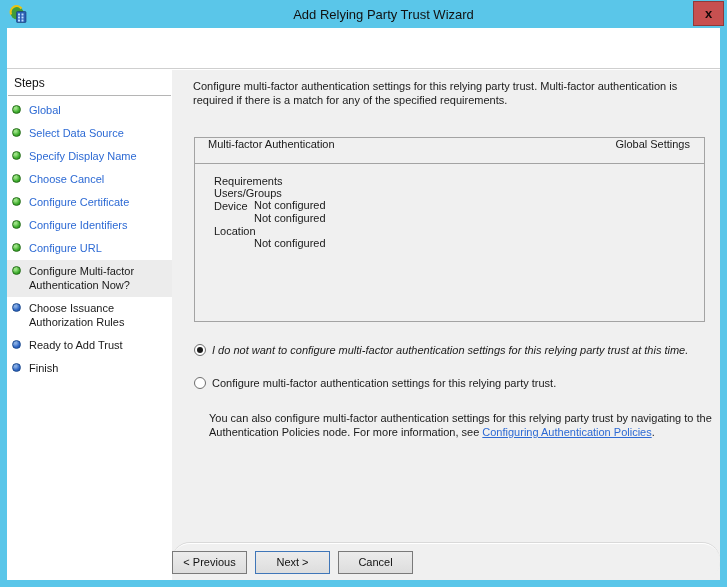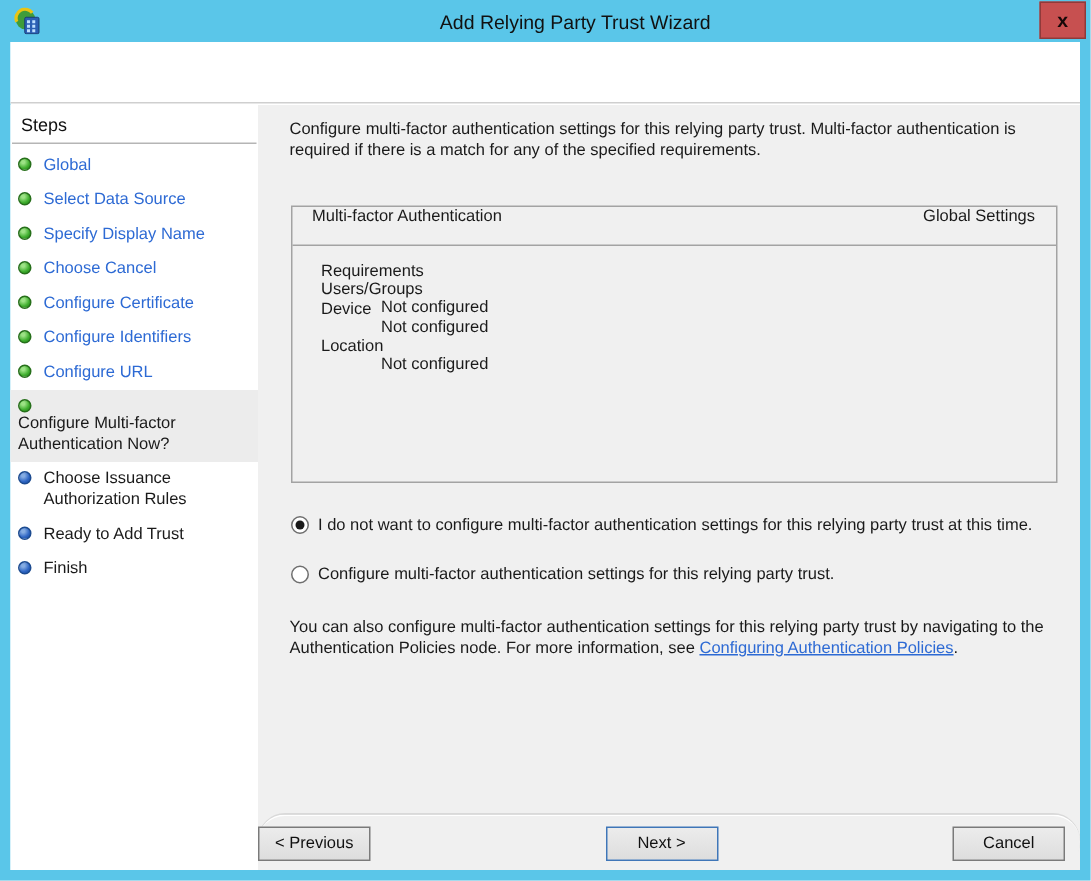--- a/index.html
+++ b/index.html
@@ -47,21 +47,21 @@
   }
   .step.done .dot, .step.current .dot {
     background:radial-gradient(circle at 35% 30%, #9ce285 15%, #3fae2e 60%, #1e7d15);
     border:1px solid #266f1a;
   }
   .step.upcoming .dot {
     background:radial-gradient(circle at 35% 30%, #85ace2 15%, #2f66c4 60%, #174a99);
     border:1px solid #1c4b90;
   }
   .step.done .step-label { color:#2d6ad4; cursor:pointer; }
-  .step.current { background:#ececec;flex-direction:column; }
+  .step.current { background:#ececec; }
   .step.current .step-label, .step.upcoming .step-label { color:#1a1a1a; }
 
   
   .content { flex:1; background:#f0f0f0; position:relative; }
   .intro { position:absolute; top:9px; left:21px; width:512px; line-height:14px; }
 
   .mfa-table {
     position:absolute; top:67px; left:22px; width:511px; height:185px;
     border:1px solid #a3a3a3;
   }
@@ -70,40 +70,40 @@
     display:flex; align-items:flex-start; justify-content:space-between;
     padding:0 14px 0 13px;
   }
   .mfa-table-body { padding-top:11px; }
   .mfa-row { display:flex; align-items:flex-start; height:25px; padding-left:19px;flex-direction:column; }
   .col-group { width:98px; }
   .col-name  { width:99px; }
   .col-value { flex:1;margin-left:40px; }
 
   .radio-row { position:absolute; left:22px; display:flex; align-items:flex-start; cursor:pointer; }
-  .radio-row.r1 { top:274px; }
+  .radio-row.r1 { top:274px;font-style:italic; }
   .radio-row.r2 { top:307px; }
   .radio-circle {
     width:12px; height:12px; border-radius:50%; flex:none;
     border:1px solid #6e6e6e; background:#fff; position:relative; margin:0 6px 0 0;
   }
   .radio-circle.selected::after {
     content:""; position:absolute; left:2px; top:2px; width:6px; height:6px;
     border-radius:50%; background:#1a1a1a;
   }
   .radio-label { line-height:13px; padding-top:0px; }
 
-  .note { position:absolute; top:341px; left:21px; width:516px; line-height:14px; }
+  .note { position:absolute; top:341px; left:37px; width:516px; line-height:14px; }
   .note .link { color:#2d6ad4; text-decoration:underline; cursor:pointer; }
 
   
   .footer {
     position:absolute; left:0; right:0; bottom:0; height:37px;
     border-top:1px solid #ffffff; box-shadow:0 -1px 0 #d9d9d9;
-    display:flex; align-items:center; justify-content:space-between;
+    display:flex; align-items:center; justify-content:flex-start;
     gap:8px; padding-right:10px; background:#f0f0f0;border-radius:18px;
   }
   .btn {
     width:75px; height:23px; flex:none;
     background:linear-gradient(#ececec,#dddddd);
     border:1px solid #7a7a7a; color:#111;
     display:flex; align-items:center; justify-content:center;
     font-size:11px; cursor:pointer;
   }
   .btn.default { border-color:#3f76b8; }

